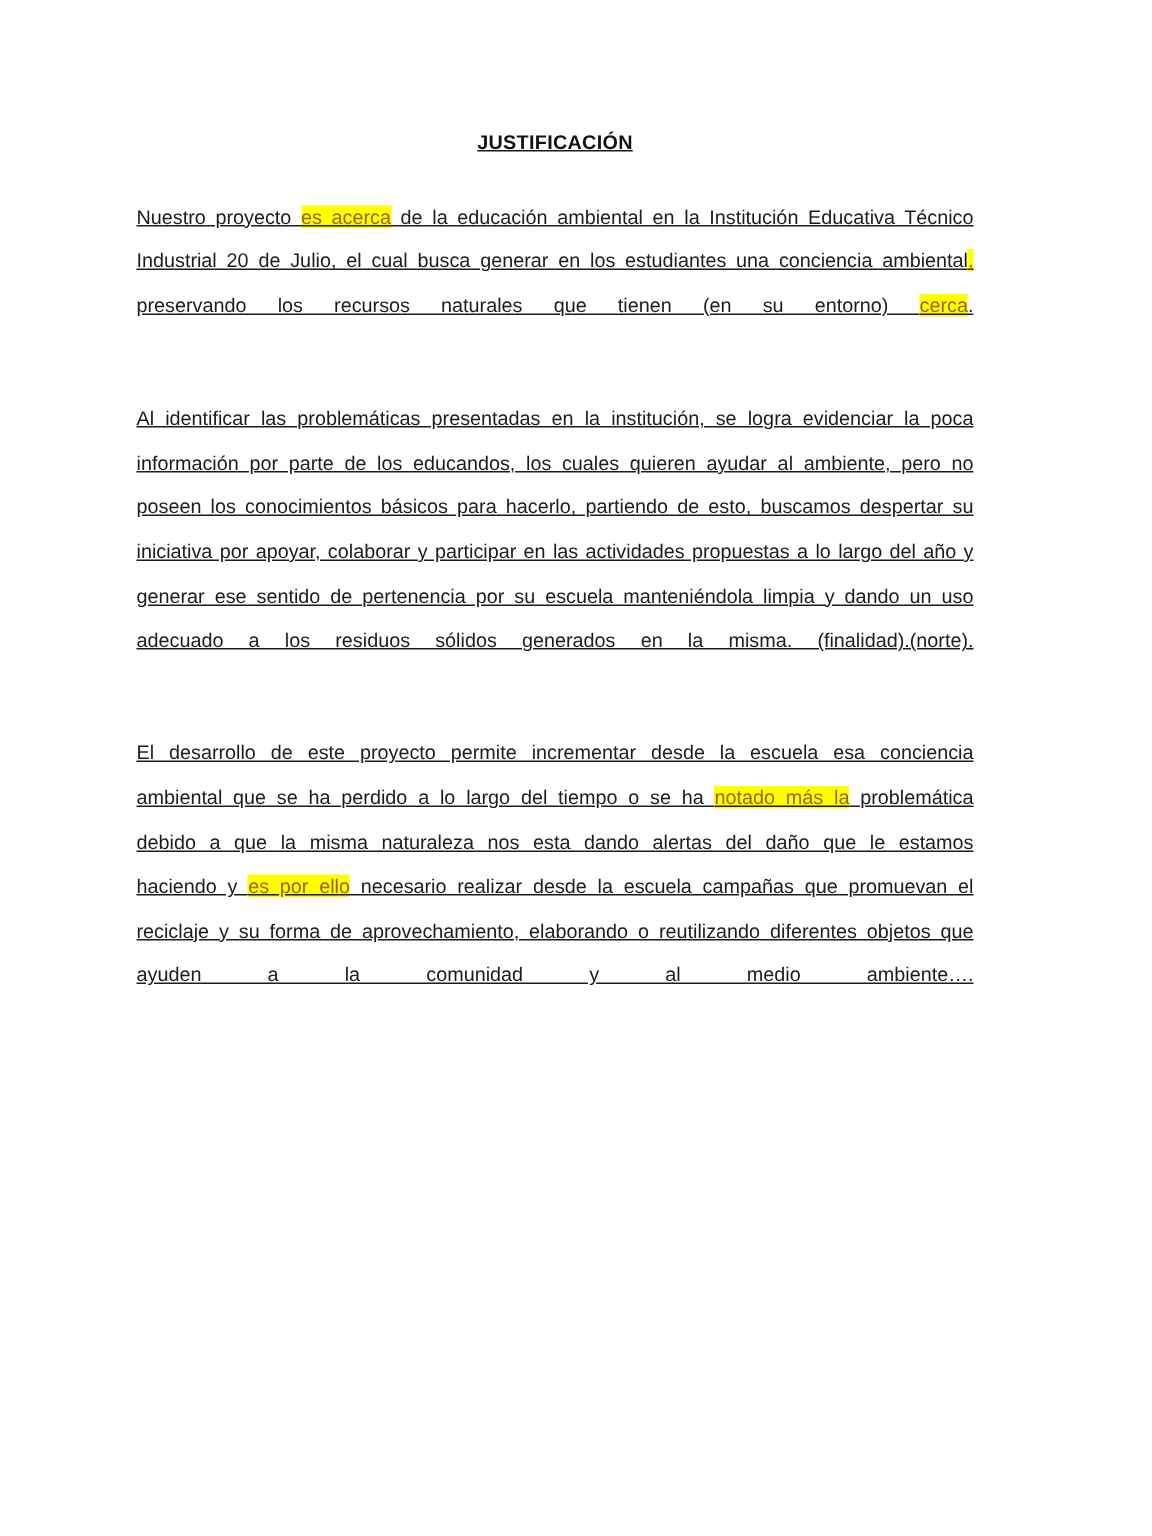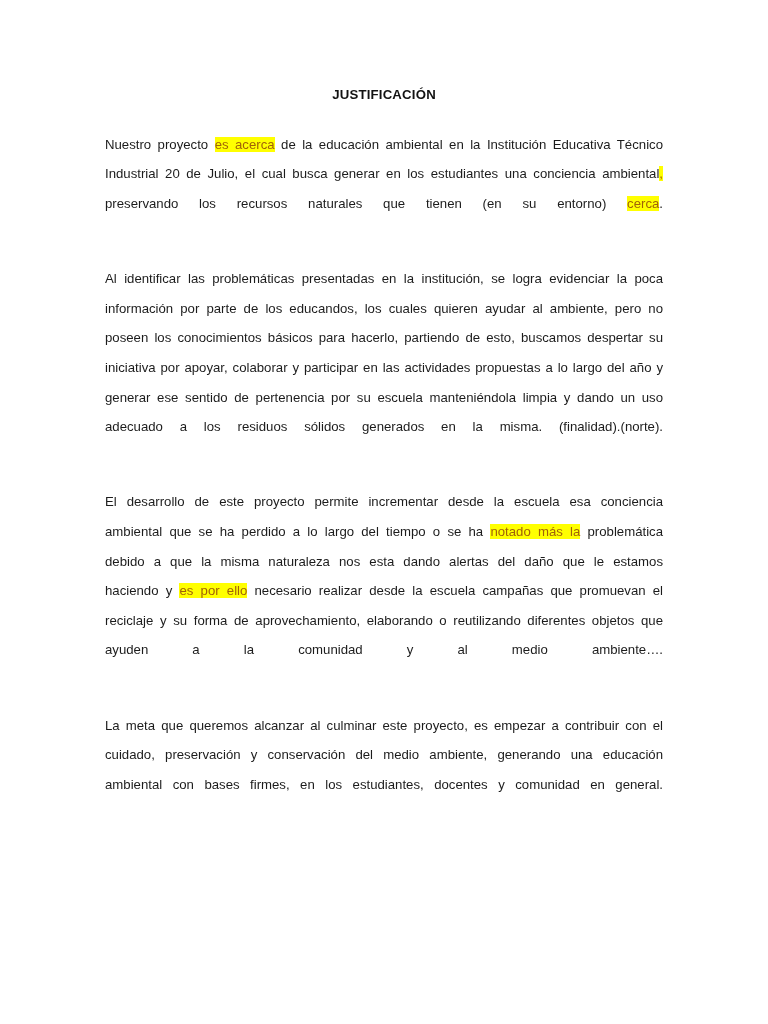--- a/index.html
+++ b/index.html
@@ -14,23 +14,24 @@
     height: 1024px;
     background: #ffffff;
     margin: 0 auto;
     overflow: hidden;
     font-family: "Liberation Sans", sans-serif;
     color: #1c1c1c;
     -webkit-font-smoothing: antialiased;
   }
   .doc-body {
     position: absolute;
-    left: 105px;
+    left: 91px;
     top: 86px;
     width: 558px;
+    text-decoration: underline;
   }
   .doc-title {
     font-size: 13.2px;
     font-weight: bold;
     text-align: center;
     letter-spacing: 0.2px;
     margin: 0 0 0 0;
     line-height: 1.35;
     color: #121212;
   }
@@ -65,16 +66,15 @@
   <div class="doc-body">
 
     <h1 class="doc-title">JUSTIFICACIÓN</h1>
 
     <p class="para spaced-1">Nuestro proyecto <span class="hl" style="background-color: rgb(255, 255, 0);">es acerca</span> de la educación ambiental en la Institución Educativa Técnico Industrial 20 de Julio, el cual busca generar en los estudiantes una conciencia ambiental<span class="hl" style="background-color: rgb(255, 255, 0);">,</span> preservando los recursos naturales que tienen  (en su entorno) <span class="hl" style="background-color: rgb(255, 255, 0);">cerca</span>.</p>
 
     <p class="para spaced">Al identificar las problemáticas presentadas en la institución, se logra evidenciar la poca información por parte de los educandos, los cuales quieren ayudar al ambiente, pero no poseen los conocimientos básicos para hacerlo, partiendo de esto, buscamos despertar su iniciativa por apoyar, colaborar y participar en las actividades propuestas a lo largo del año y generar ese sentido de pertenencia por su escuela manteniéndola limpia y dando un uso adecuado a los residuos sólidos generados en la misma. (finalidad).(norte).</p>
 
     <p class="para spaced wide">El desarrollo de este proyecto permite incrementar desde la escuela esa conciencia ambiental que se ha perdido a lo largo del tiempo o se ha <span class="hl" style="background-color: rgb(255, 255, 0);">notado más la</span> problemática debido a que la misma naturaleza nos esta dando alertas del daño que le estamos haciendo y <span class="hl" style="background-color: rgb(255, 255, 0);">es por ello</span> necesario realizar desde la escuela campañas que promuevan el reciclaje y su forma de aprovechamiento, elaborando o reutilizando diferentes objetos que ayuden a la comunidad y al medio ambiente….</p>
 
-    <p class="para spaced wider">La meta que queremos alcanzar al culminar este proyecto, es empezar a contribuir con el cuidado, preservación y conservación del medio ambiente,   generando una educación ambiental con bases firmes, en los estudiantes, docentes y comunidad en general.</p>
 
   </div>
 </div>
 
 </body></html>

